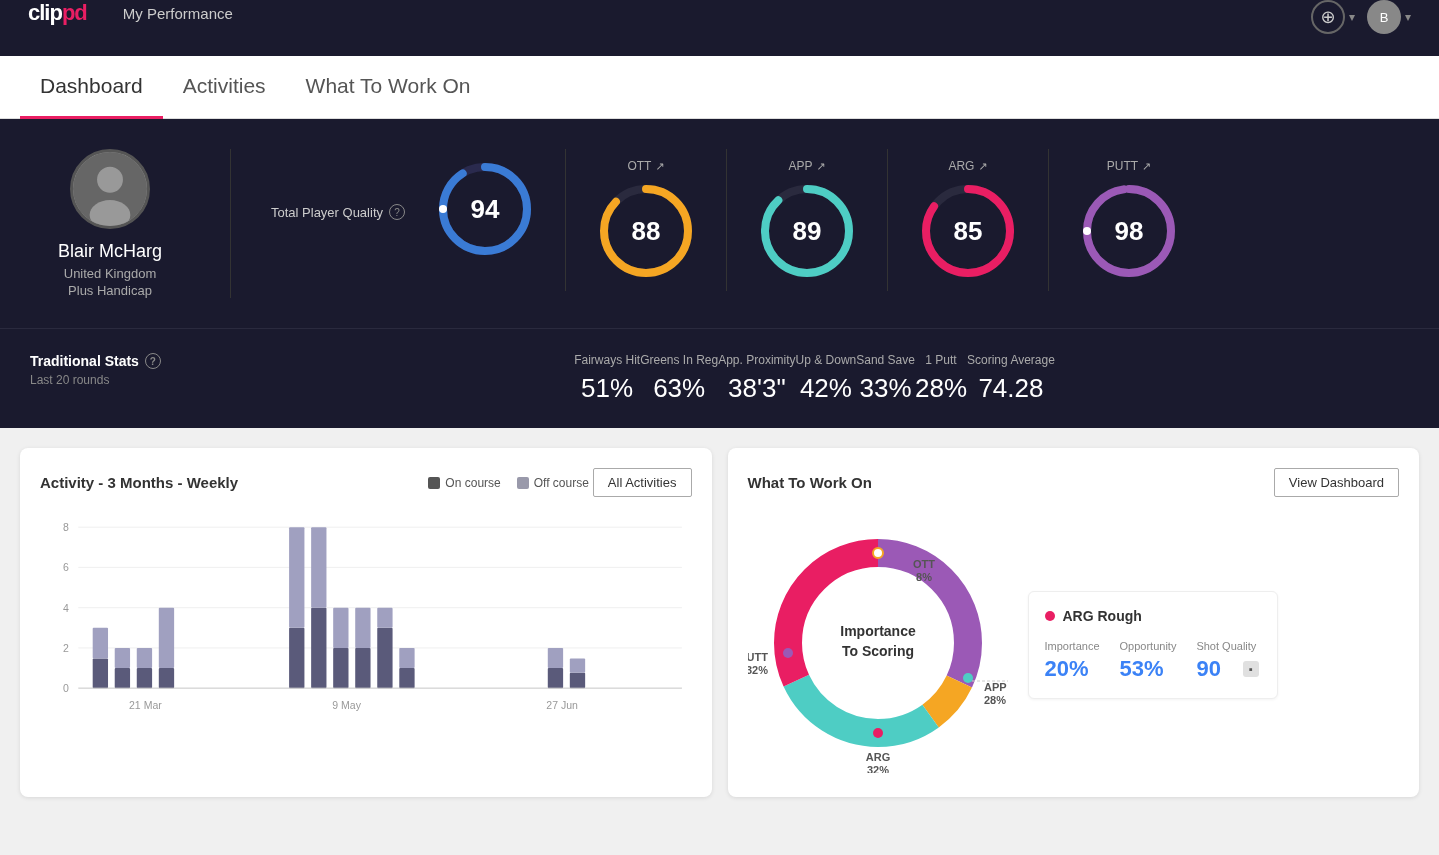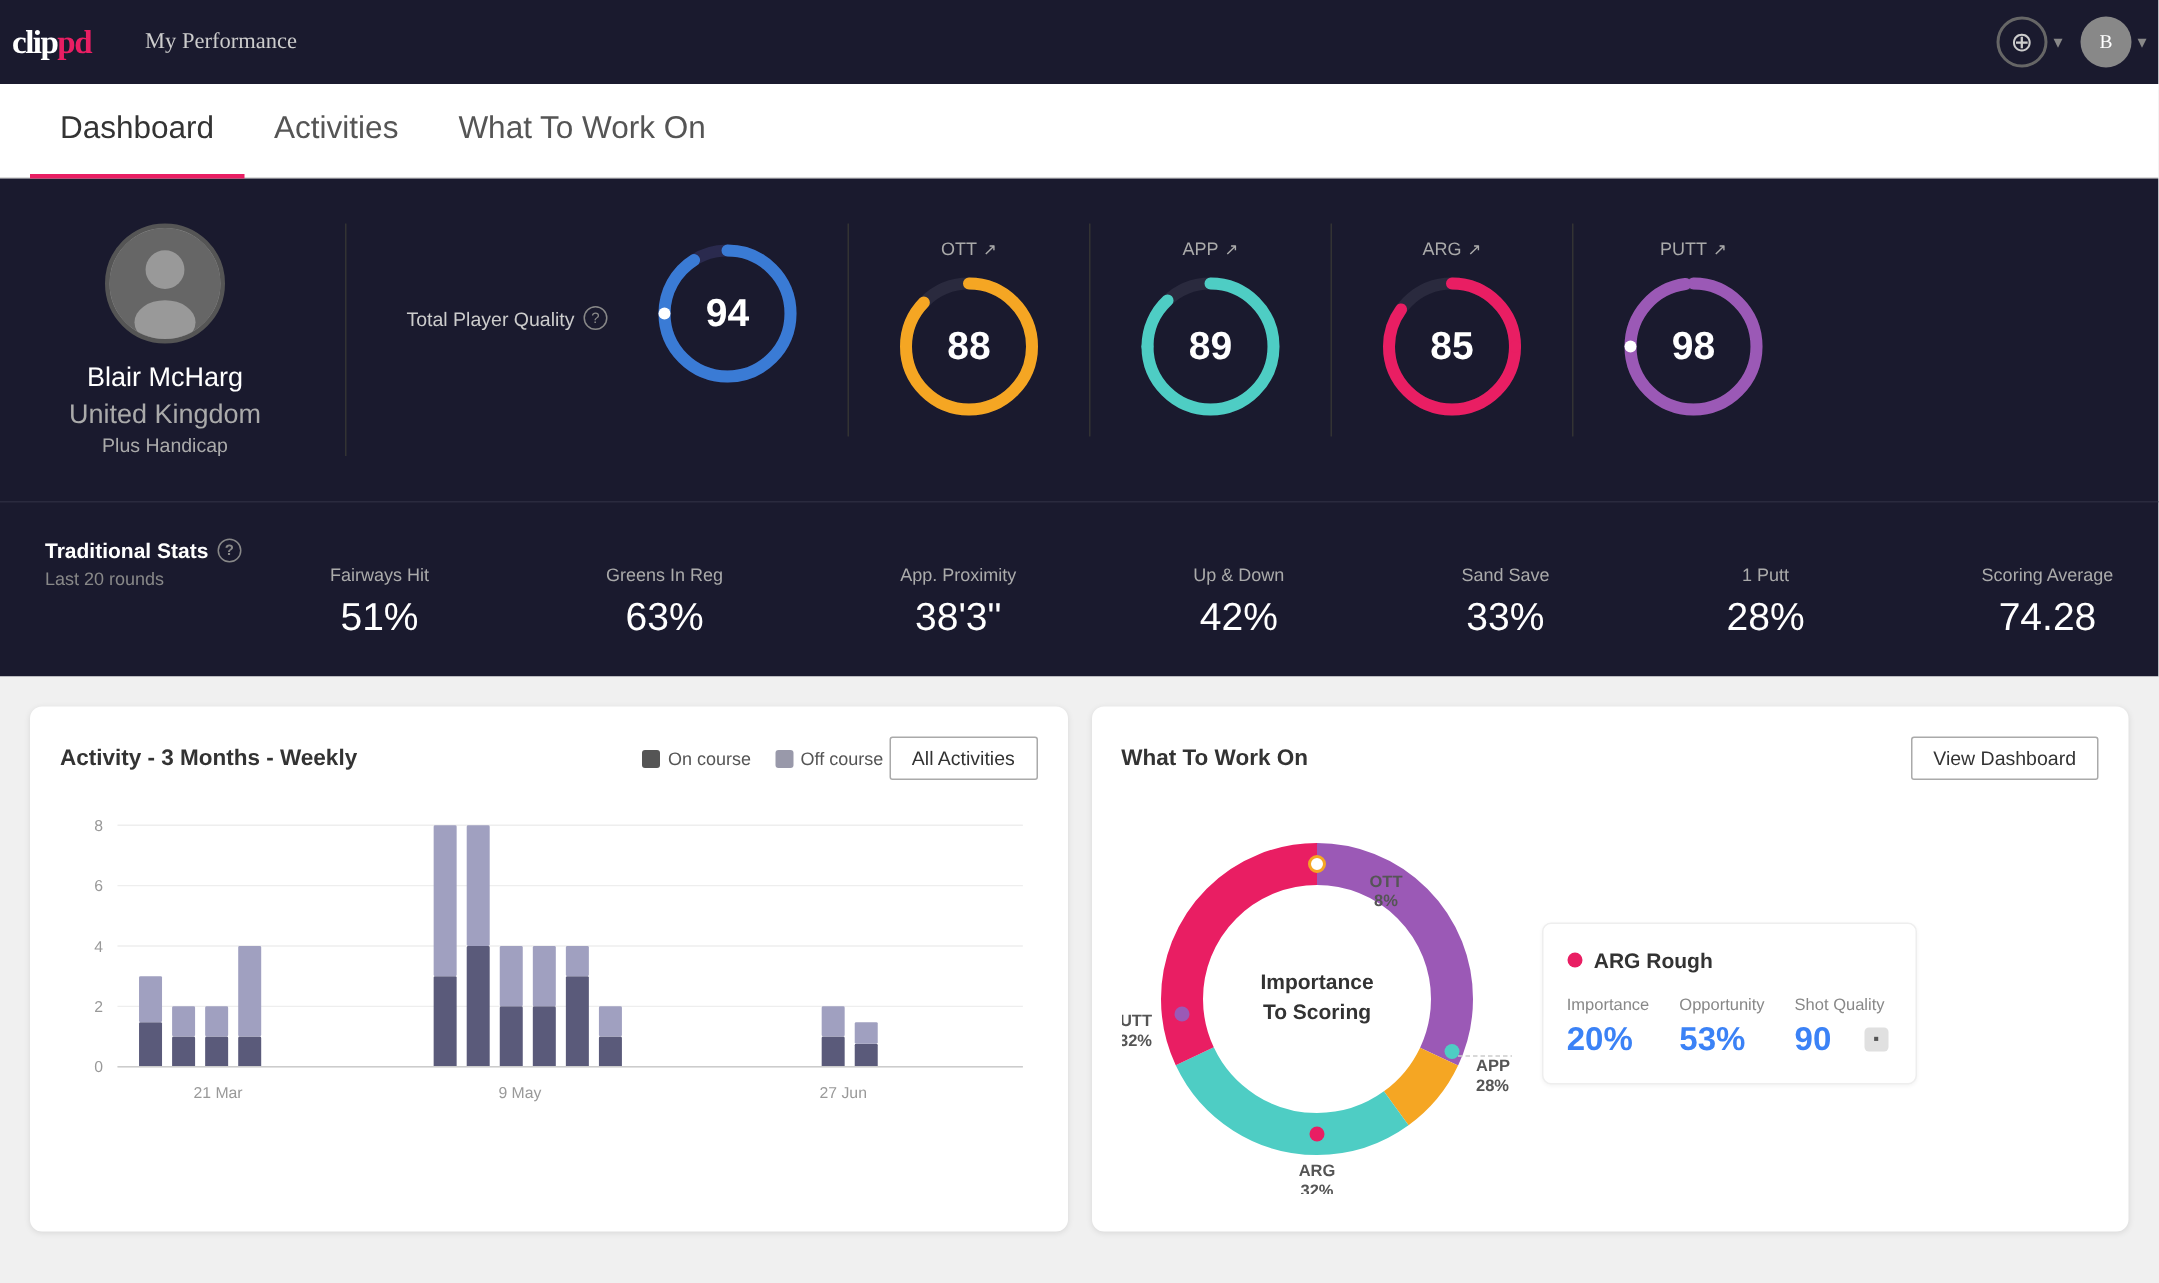--- a/index.html
+++ b/index.html
@@ -2,25 +2,24 @@
 <html><head>
   <meta charset="utf-8">
   <style>
     * { box-sizing: border-box; margin: 0; padding: 0; }
     body { font-family: -apple-system, BlinkMacSystemFont, 'Segoe UI', sans-serif; background: #f0f0f0; color: #333; }
 
     
     .top-nav {
       background: #1a1a2e;
       display: flex;
-      align-items: center;
-      padding: 0 8px;
+      align-items: flex-start;
+      padding: 0 28px;
       height: 56px;
       justify-content: space-between;
-      font-family: Liberation Serif, serif;
     }
     .logo { color: #e91e63; font-size: 22px; font-weight: bold; letter-spacing: -1px; }
     .logo span { color: #fff; }
     .nav-title { color: #ccc; font-size: 15px; margin-left: 20px; }
     .nav-right { display: flex; align-items: center; gap: 12px; }
     .nav-add-btn { width: 34px; height: 34px; border-radius: 50%; border: 2px solid #666; background: transparent; color: #ccc; font-size: 18px; cursor: pointer; display: flex; align-items: center; justify-content: center; }
     .nav-avatar { width: 34px; height: 34px; border-radius: 50%; background: #888; overflow: hidden; display: flex; align-items: center; justify-content: center; color: #fff; font-size: 13px; }
     .nav-avatar-wrapper { display: flex; align-items: center; gap: 4px; color: #ccc; font-size: 13px; cursor: pointer; }
     .nav-add-wrapper { display: flex; align-items: center; gap: 4px; color: #ccc; cursor: pointer; }
 
@@ -44,21 +43,21 @@
       border-bottom: 3px solid #e91e63;
       font-weight: 500;
     }
 
     
     .hero { background: #1a1a2e; color: #fff; padding: 30px 30px 30px; }
     .hero-inner { display: flex; align-items: flex-start; gap: 30px; }
     .player-info { display: flex; flex-direction: column; align-items: center; min-width: 160px; }
     .player-avatar { width: 80px; height: 80px; border-radius: 50%; background: #888; border: 3px solid #555; overflow: hidden; display: flex; align-items: center; justify-content: center; font-size: 30px; color: #fff; margin-bottom: 12px; }
     .player-name { font-size: 18px; font-weight: normal; color: #fff; text-align: center; }
-    .player-country { font-size: 18px; color: #aaa; margin-top: 4px; text-align: right; }
+    .player-country { font-size: 13px; color: #aaa; margin-top: 4px; text-align: right; }
     .player-handicap { font-size: 13px; color: #aaa; margin-top: 2px; }
 
     .divider-v { width: 1px; background: #333; align-self: stretch; margin: 0 10px; }
 
     .scores-section { display: flex; flex: 1; }
     .total-quality-label { font-size: 13px; color: #ccc; margin-bottom: 16px; display: flex; align-items: center; gap: 6px; }
     .q-mark { width: 16px; height: 16px; border-radius: 50%; border: 1px solid #888; color: #888; font-size: 10px; display: inline-flex; align-items: center; justify-content: center; cursor: pointer; }
     .score-cards { display: flex; gap: 0; }
 
     .score-card { display: flex; flex-direction: column; align-items: center; padding: 10px 30px; border-right: 1px solid #333; }
@@ -68,21 +67,21 @@
 
     .ring-container { position: relative; width: 100px; height: 100px; }
     .ring-container svg { position: absolute; top: 0; left: 0; }
     .ring-value { position: absolute; top: 50%; left: 50%; transform: translate(-50%, -50%); font-size: 26px; font-weight: bold; color: #fff; }
 
     
     .stats-bar { background: #1a1a2e; border-top: 1px solid #2a2a3e; padding: 24px 30px; display: flex; align-items: flex-start; gap: 40px; }
     .stats-label-group { min-width: 150px; }
     .stats-label-group h3 { font-size: 14px; color: #fff; font-weight: 600; display: flex; align-items: center; gap: 6px; }
     .stats-label-group p { font-size: 12px; color: #888; margin-top: 4px; }
-    .stats-items { display: flex; flex: 1; justify-content: space-between; margin-top: 17px; }
+    .stats-items { display: flex; flex: 1; justify-content: center; }
     .stat-item { display: flex; flex-direction: column; align-items: center; }
     .stat-item-label { font-size: 12px; color: #aaa; margin-bottom: 6px; }
     .stat-item-value { font-size: 26px; font-weight: 300; color: #fff; }
 
     
     .bottom-section { display: flex; gap: 16px; padding: 20px; background: #f0f0f0; }
     .card { background: #fff; border-radius: 8px; padding: 20px; box-shadow: 0 1px 4px rgba(0,0,0,0.1); }
     .card-left { flex: 1; }
     .card-right { flex: 1; }
 

